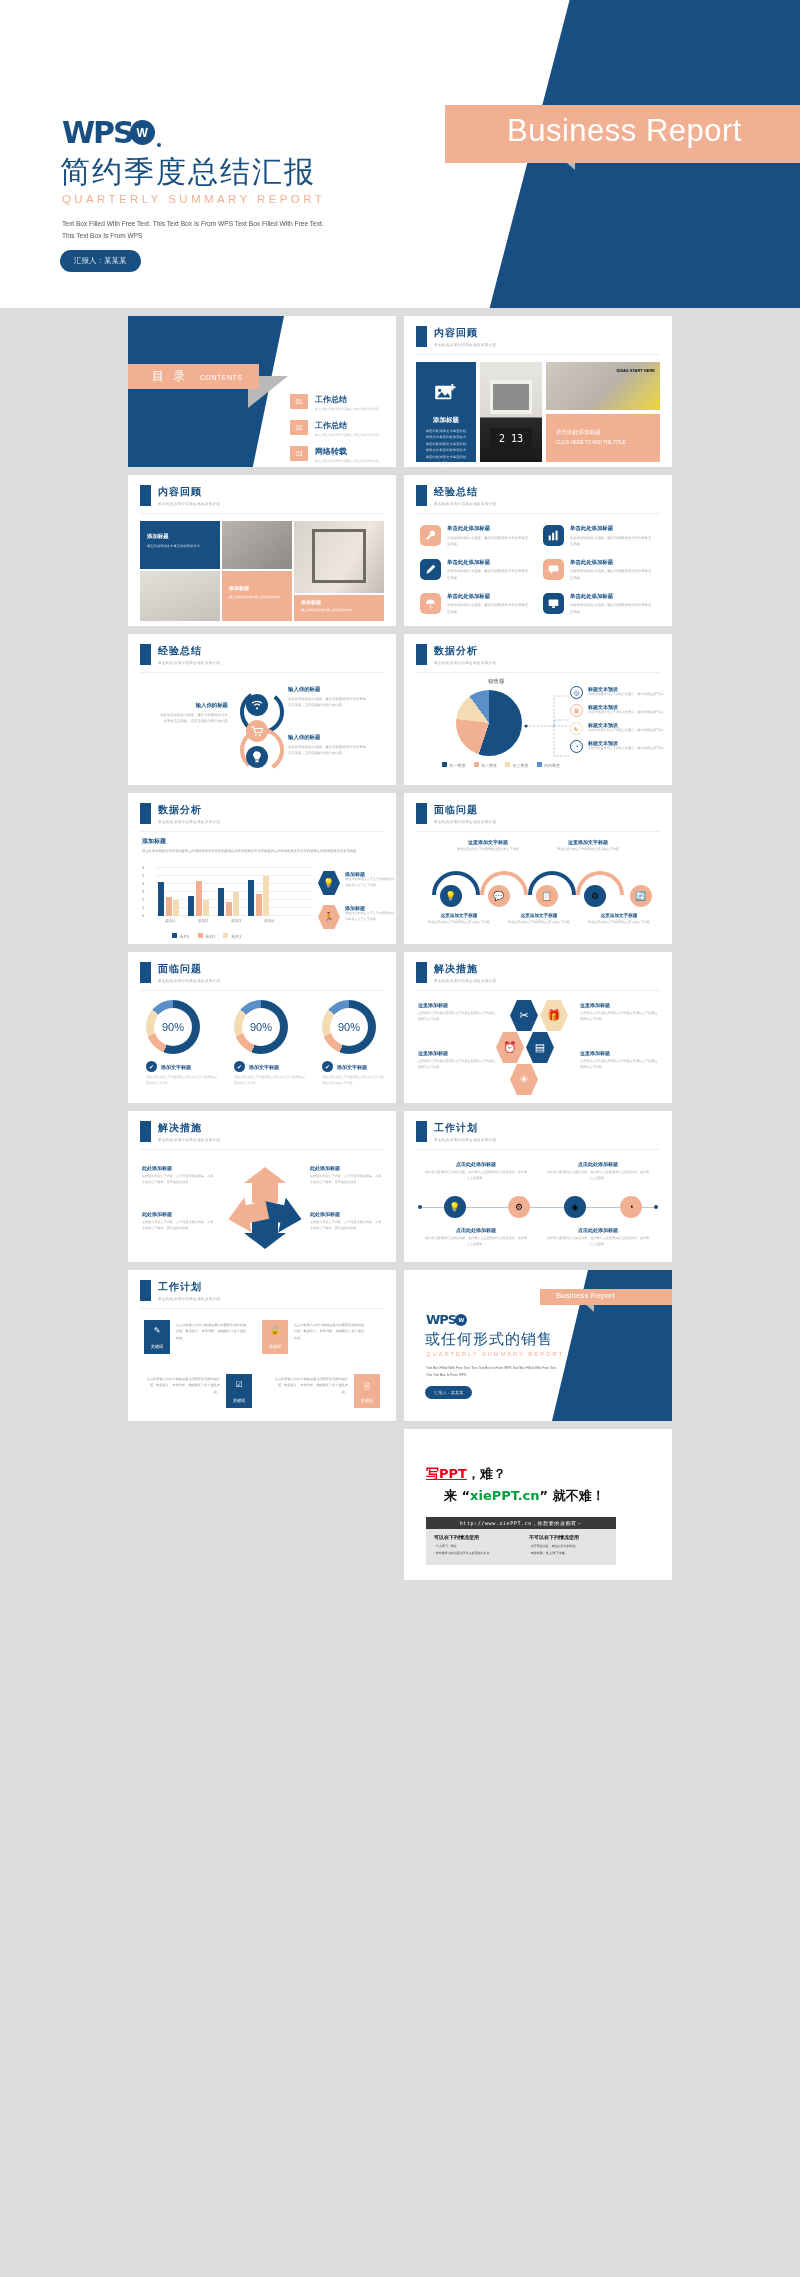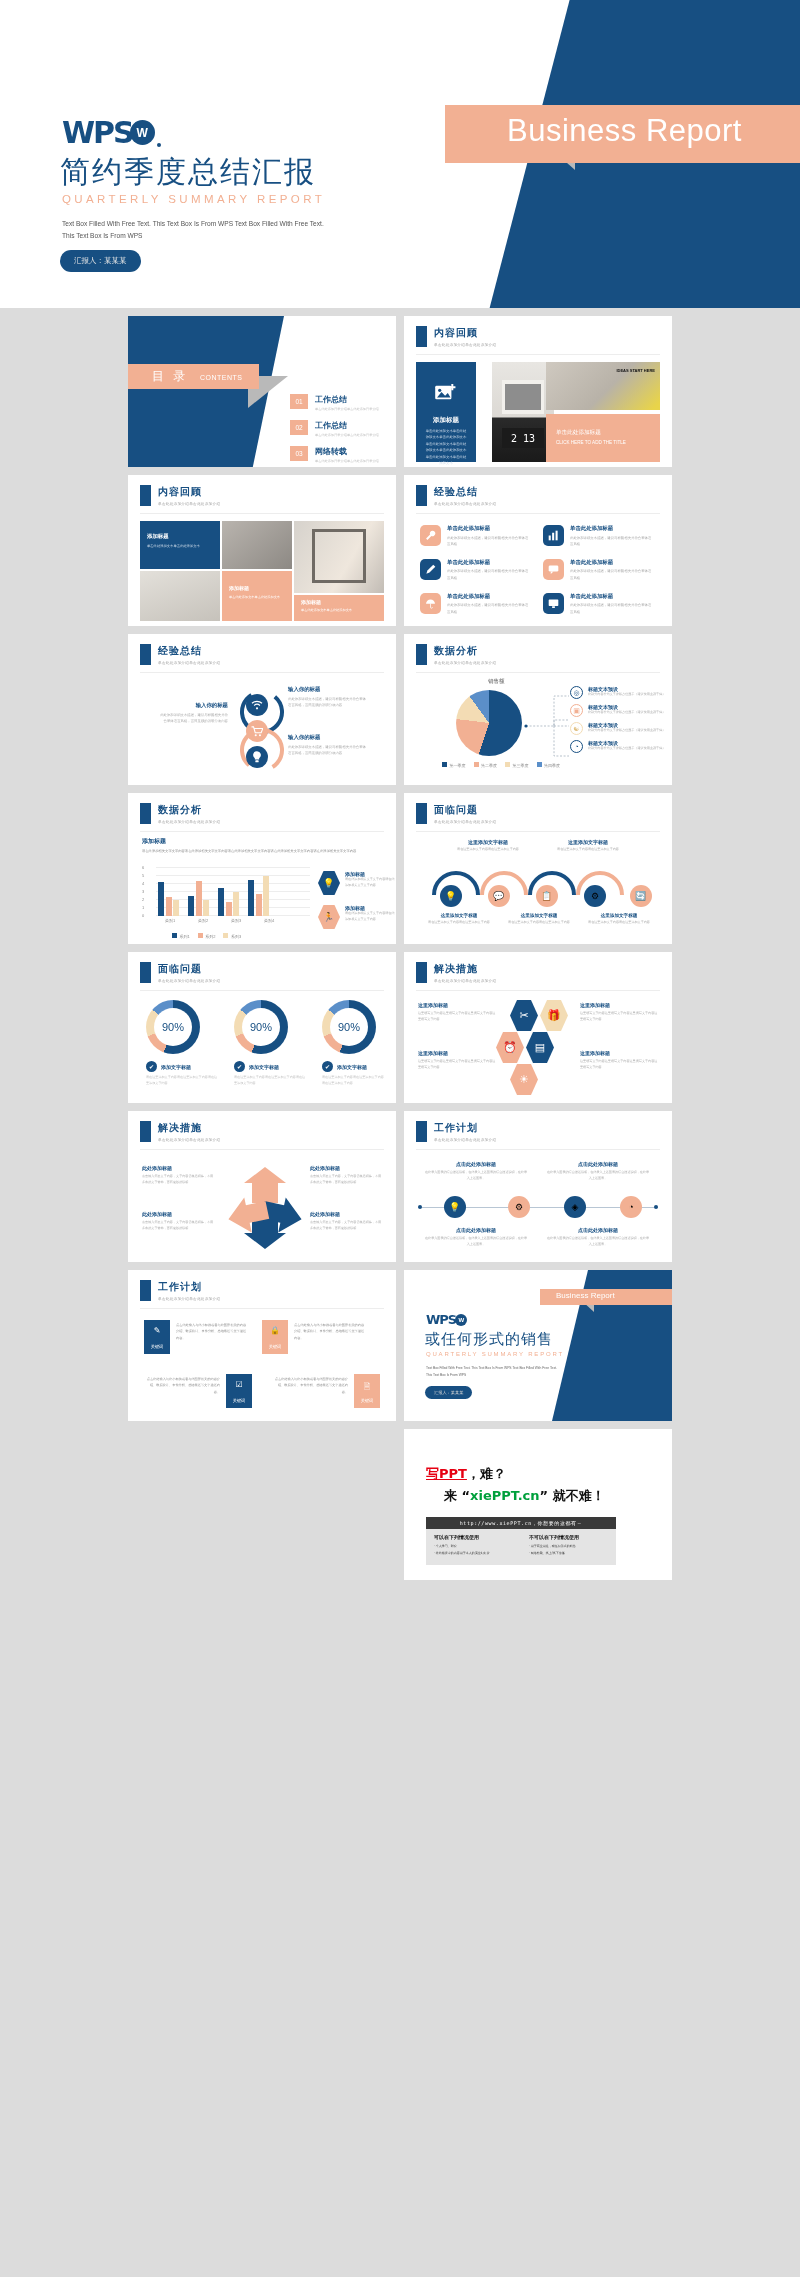--- a/index.html
+++ b/index.html
@@ -199,21 +199,21 @@
           <svg width="22" height="18" viewBox="0 0 24 20">
               <rect x="0" y="2" width="18" height="15" rx="1.5" fill="#fff"></rect>
               <circle cx="5" cy="7" r="1.8" fill="#174f82"></circle>
               <path d="M2 15 L7 9 L11 13 L14 10 L17 15 Z" fill="#174f82"></path>
               <path d="M19 0 v7 M15.5 3.5 h7" stroke="#fff" stroke-width="2.2"></path>
             </svg>
         </div>
         <div class="t">添加标题</div>
         <div class="d">单击此处添加文本单击此处添加文本单击此处添加文本单击此处添加文本单击此处添加文本单击此处添加文本单击此处添加文本单击此处添加文本</div>
       </div>
-      <div class="ph ph-clock" style="left:76px; top:46px; width:62px; height:100px;margin-left:12px;">
+      <div class="ph ph-clock" style="left:76px; top:46px; width:62px; height:100px;">
         <div style="position:absolute;left:10px;top:18px;width:42px;height:34px;background:#f2f0ec;"></div>
         <div style="position:absolute;left:13px;top:22px;width:36px;height:26px;background:#8d8d8d;"></div>
         <div style="position:absolute;left:10px;bottom:14px;width:42px;height:20px;background:#1b1b1b;color:#fff;font-size:10px;display:flex;align-items:center;justify-content:center;font-family:'DejaVu Sans Mono',monospace;">2 13</div>
       </div>
       <div class="ph ph-room" style="left:142px; top:46px; width:114px; height:48px;">
         <div style="position:absolute;right:5px;top:6px;color:#111;font-size:4px;line-height:1.4;font-weight:bold;">IDEAS START HERE</div>
       </div>
       <div class="peach-box" style="left:142px; top:98px; width:114px; height:48px;">
         <div style="position:absolute;left:10px;top:15px;font-size:5.6px;">单击此处添加标题</div>
         <div style="position:absolute;left:10px;top:26px;font-size:4.6px;">CLICK HERE TO ADD THE TITLE</div>

